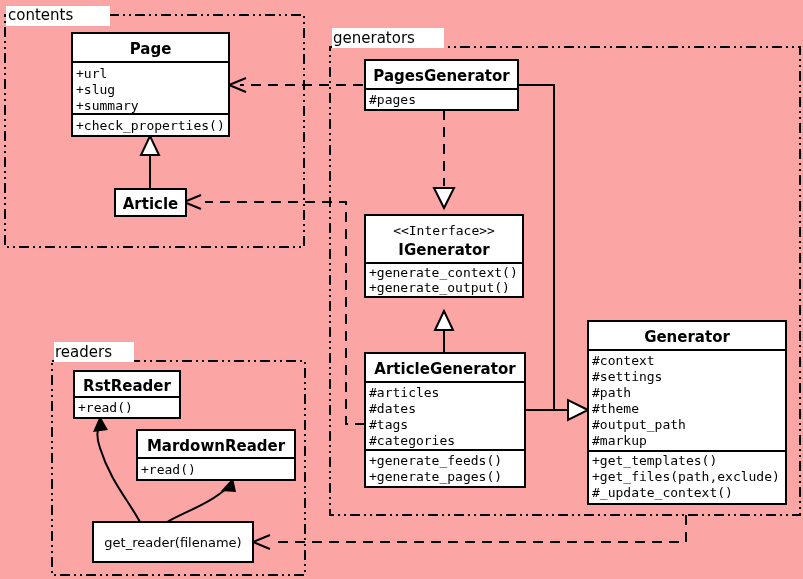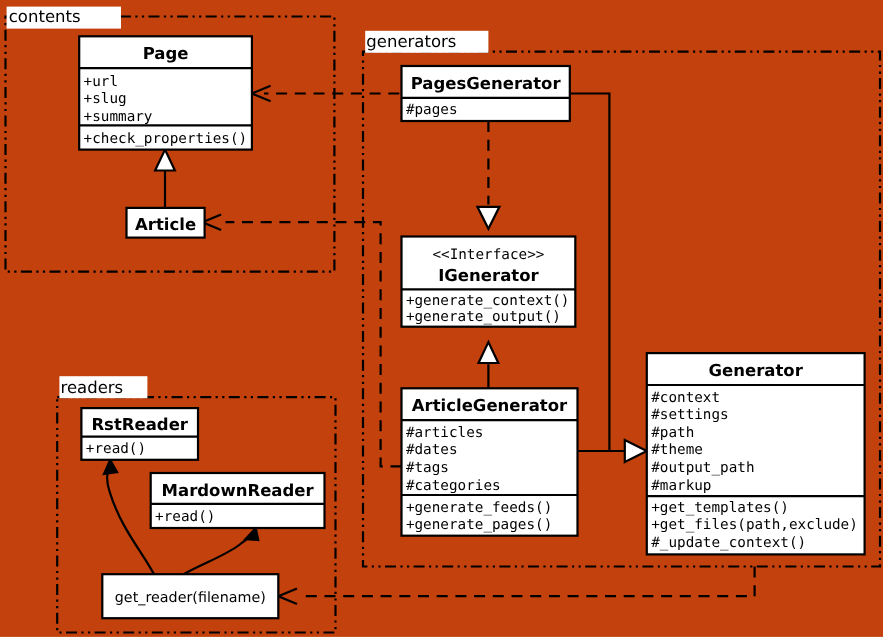--- a/index.html
+++ b/index.html
@@ -4,21 +4,21 @@
 <style>
   html, body {
     margin: 0;
     padding: 0;
     background: #ffffff;
   }
   #stage {
     position: relative;
     width: 803px;
     height: 579px;
-    background: #c2410c;
+    background: #fca5a5;
     font-family: "DejaVu Sans", sans-serif;
     overflow: hidden;
   }
   svg.layer {
     position: absolute;
     left: 0;
     top: 0;
     width: 803px;
     height: 579px;
   }

